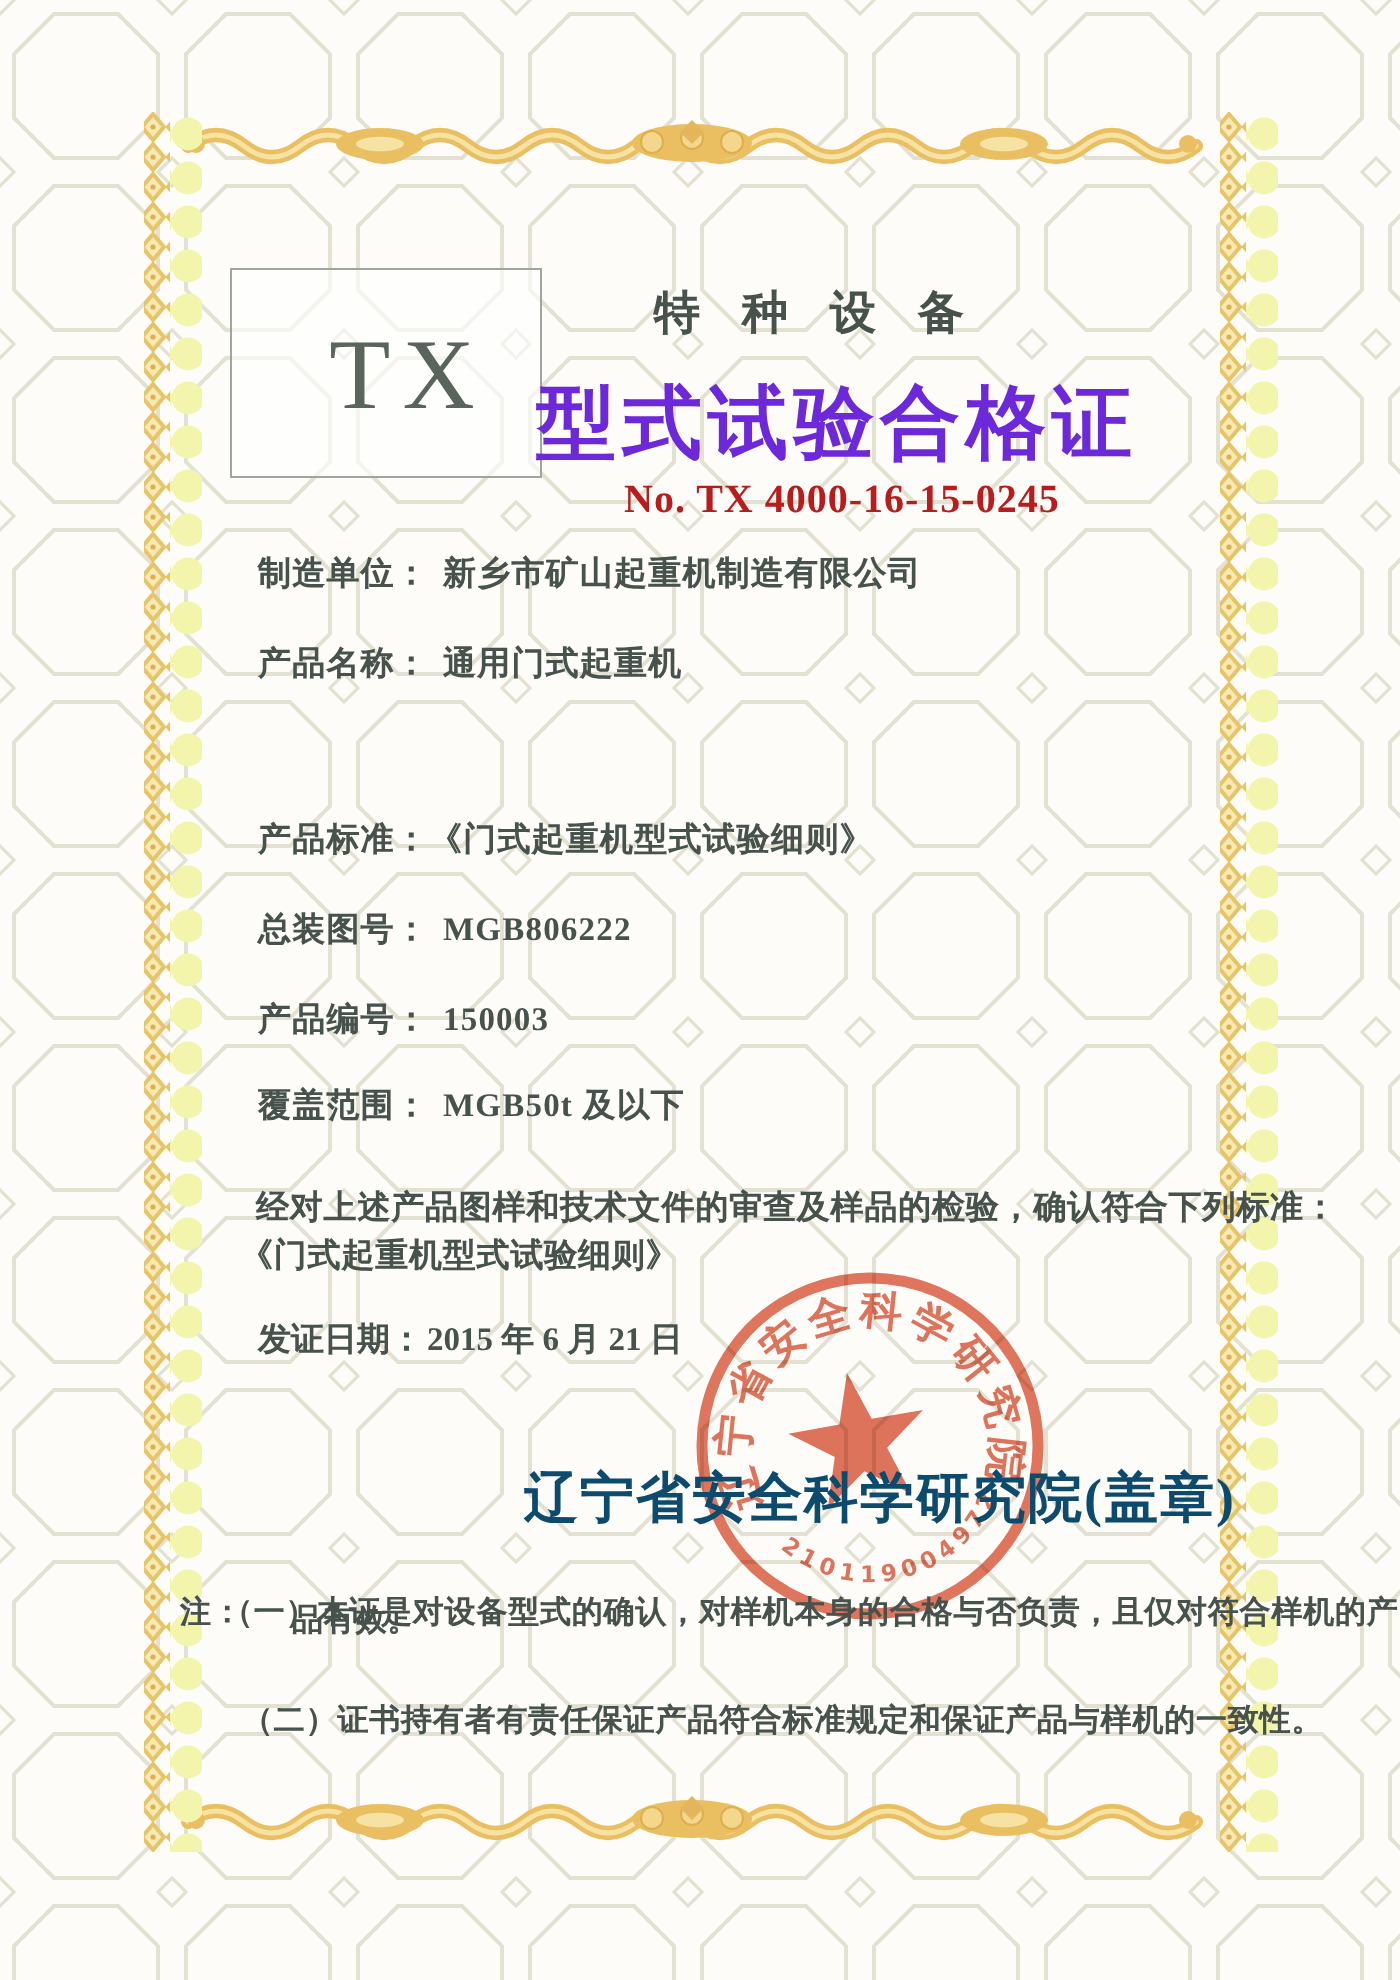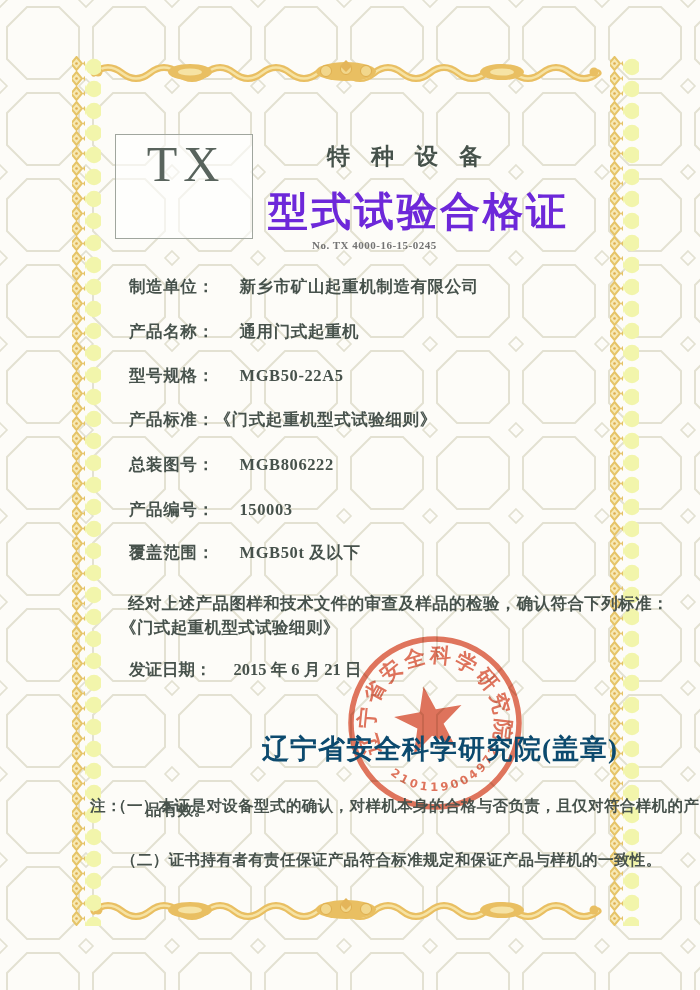--- a/index.html
+++ b/index.html
@@ -10,40 +10,40 @@
     color:#47524c;
   }
   .abs{position:absolute;}
   svg{display:block;}
   .bg-lattice{left:0;top:0;z-index:0;}
   .frame{z-index:1;}
   .content{z-index:2;}
   .tx-box{
     left:115px;top:134px;width:132px;height:103px;
     border:1.5px solid #a0a69e;background:rgba(255,255,255,.6);
-    display:flex;justify-content:center;
-    font-size:50px;letter-spacing:6px;color:#59645d;padding-left:4px;
+    display:flex;align-items:center;justify-content:center;
+    font-size:50px;letter-spacing:6px;color:#59645d;padding-left:22px;
   }
   .hdr-small{
     left:327px;top:141px;white-space:nowrap;
     font-size:23px;font-weight:700;letter-spacing:21px;color:#46524b;
   }
   .main-title{
     left:268px;top:184px;white-space:nowrap;
     font-size:40px;font-weight:600;letter-spacing:3px;color:#6d28d9;
   }
   .cert-no{
     left:312px;top:239px;white-space:nowrap;
-    font-size:11px;font-weight:700;letter-spacing:.5px;color:#737373;
+    font-size:20px;font-weight:700;letter-spacing:.5px;color:#b91c1c;
   }
   .field-row{left:129px;white-space:nowrap;font-size:16.5px;font-weight:600;letter-spacing:.6px;}
-  .field-row .fvalue{margin-left:25px;}
+  .field-row .fvalue{margin-left:7px;}
   .stmt{white-space:nowrap;font-size:16.5px;font-weight:600;letter-spacing:.4px;}
   .issue-row{left:129px;top:659px;white-space:nowrap;font-size:16.5px;font-weight:600;}
-  .issue-row .fvalue{margin-left:22px;}
+  .issue-row .fvalue{margin-left:2px;}
   .issuer{
     left:262px;top:731px;white-space:nowrap;z-index:3;
     font-size:27px;font-weight:600;letter-spacing:1px;color:#0c4a6e;
   }
   .seal{
     left:340px;top:628px;z-index:2;opacity:.88;
     mix-blend-mode:multiply;transform:rotate(-10deg);
   }
   .note{white-space:nowrap;font-size:15.5px;font-weight:600;letter-spacing:.4px;}
 </style>
@@ -132,23 +132,20 @@
   <div class="abs content hdr-small">特种设备</div>
   <div class="abs content main-title">型式试验合格证</div>
   <div class="abs content cert-no">No. TX 4000-16-15-0245</div>
 
   <div class="abs content field-row" style="top:276px">
     <span class="flabel">制造单位：</span><span class="fvalue">新乡市矿山起重机制造有限公司</span>
   </div>
   <div class="abs content field-row" style="top:321px">
     <span class="flabel">产品名称：</span><span class="fvalue">通用门式起重机</span>
   </div>
-  <div class="abs content field-row" style="top:365px">
-    <span class="flabel">型号规格：</span><span class="fvalue">MGB50-22A5</span>
-  </div>
   <div class="abs content field-row" style="top:409px">
     <span class="flabel">产品标准：</span><span class="fvalue" style="margin-left:0">《门式起重机型式试验细则》</span>
   </div>
   <div class="abs content field-row" style="top:454px">
     <span class="flabel">总装图号：</span><span class="fvalue">MGB806222</span>
   </div>
   <div class="abs content field-row" style="top:499px">
     <span class="flabel">产品编号：</span><span class="fvalue">150003</span>
   </div>
   <div class="abs content field-row" style="top:542px">

